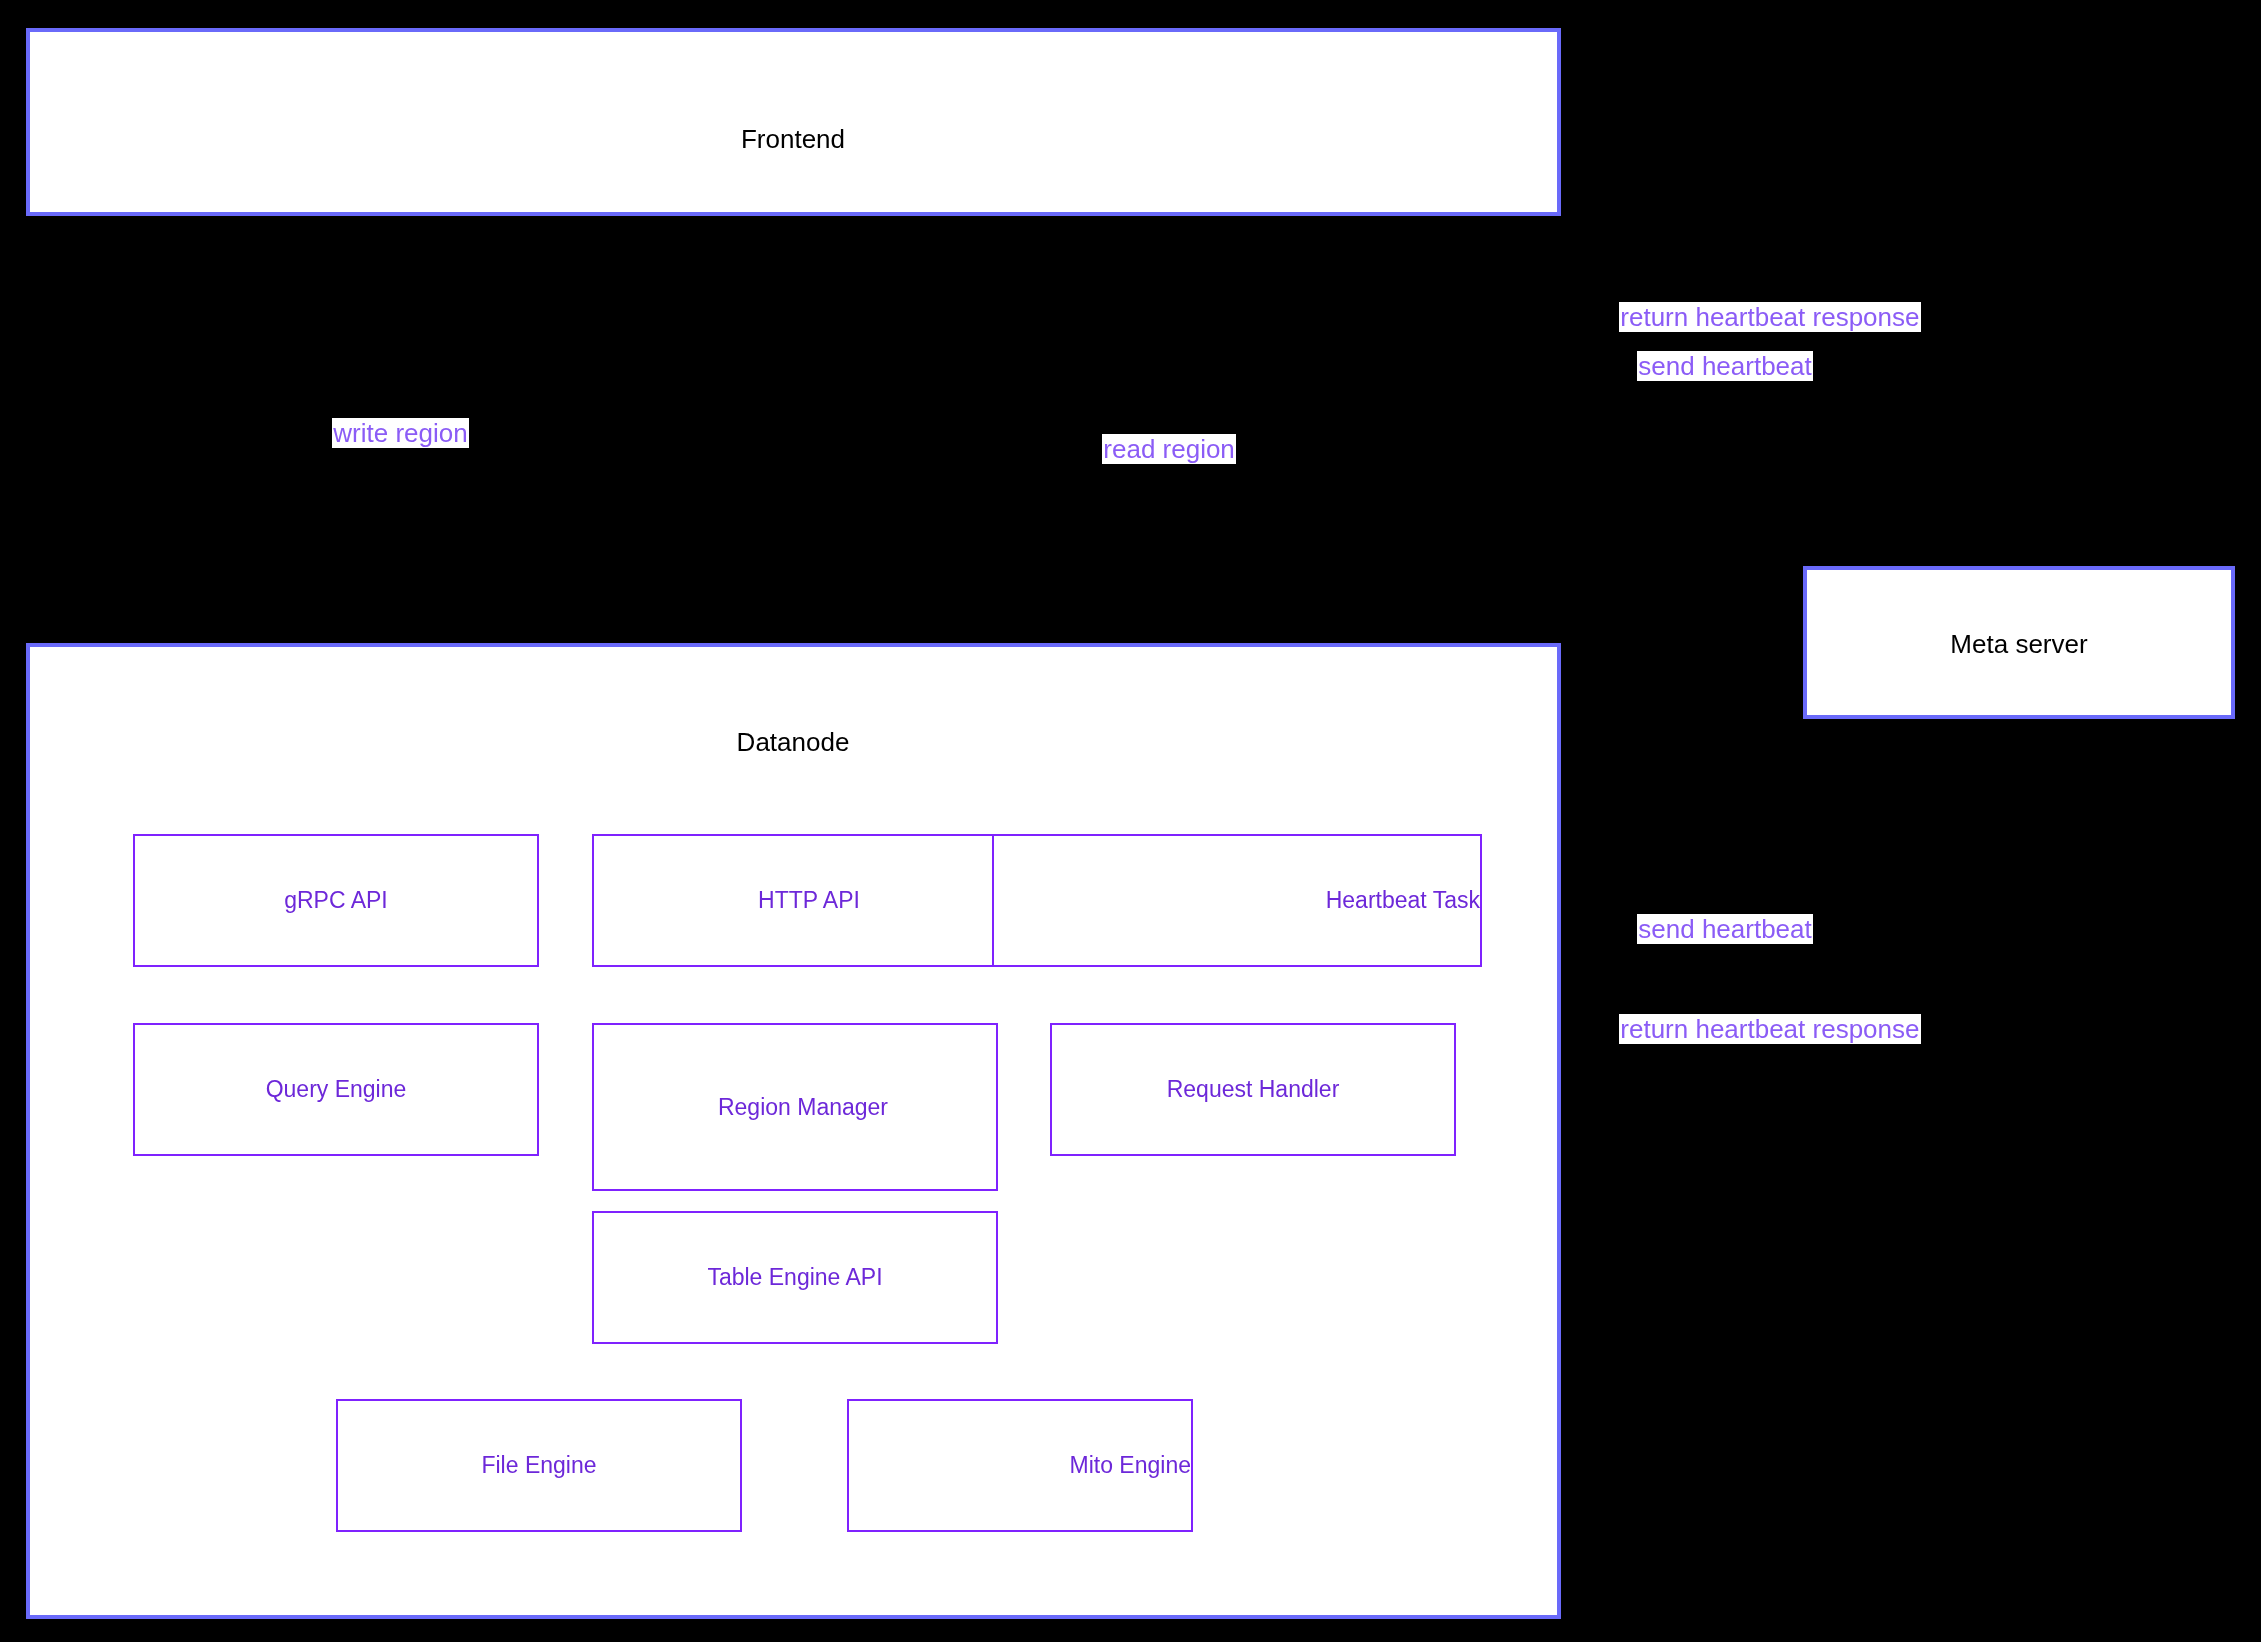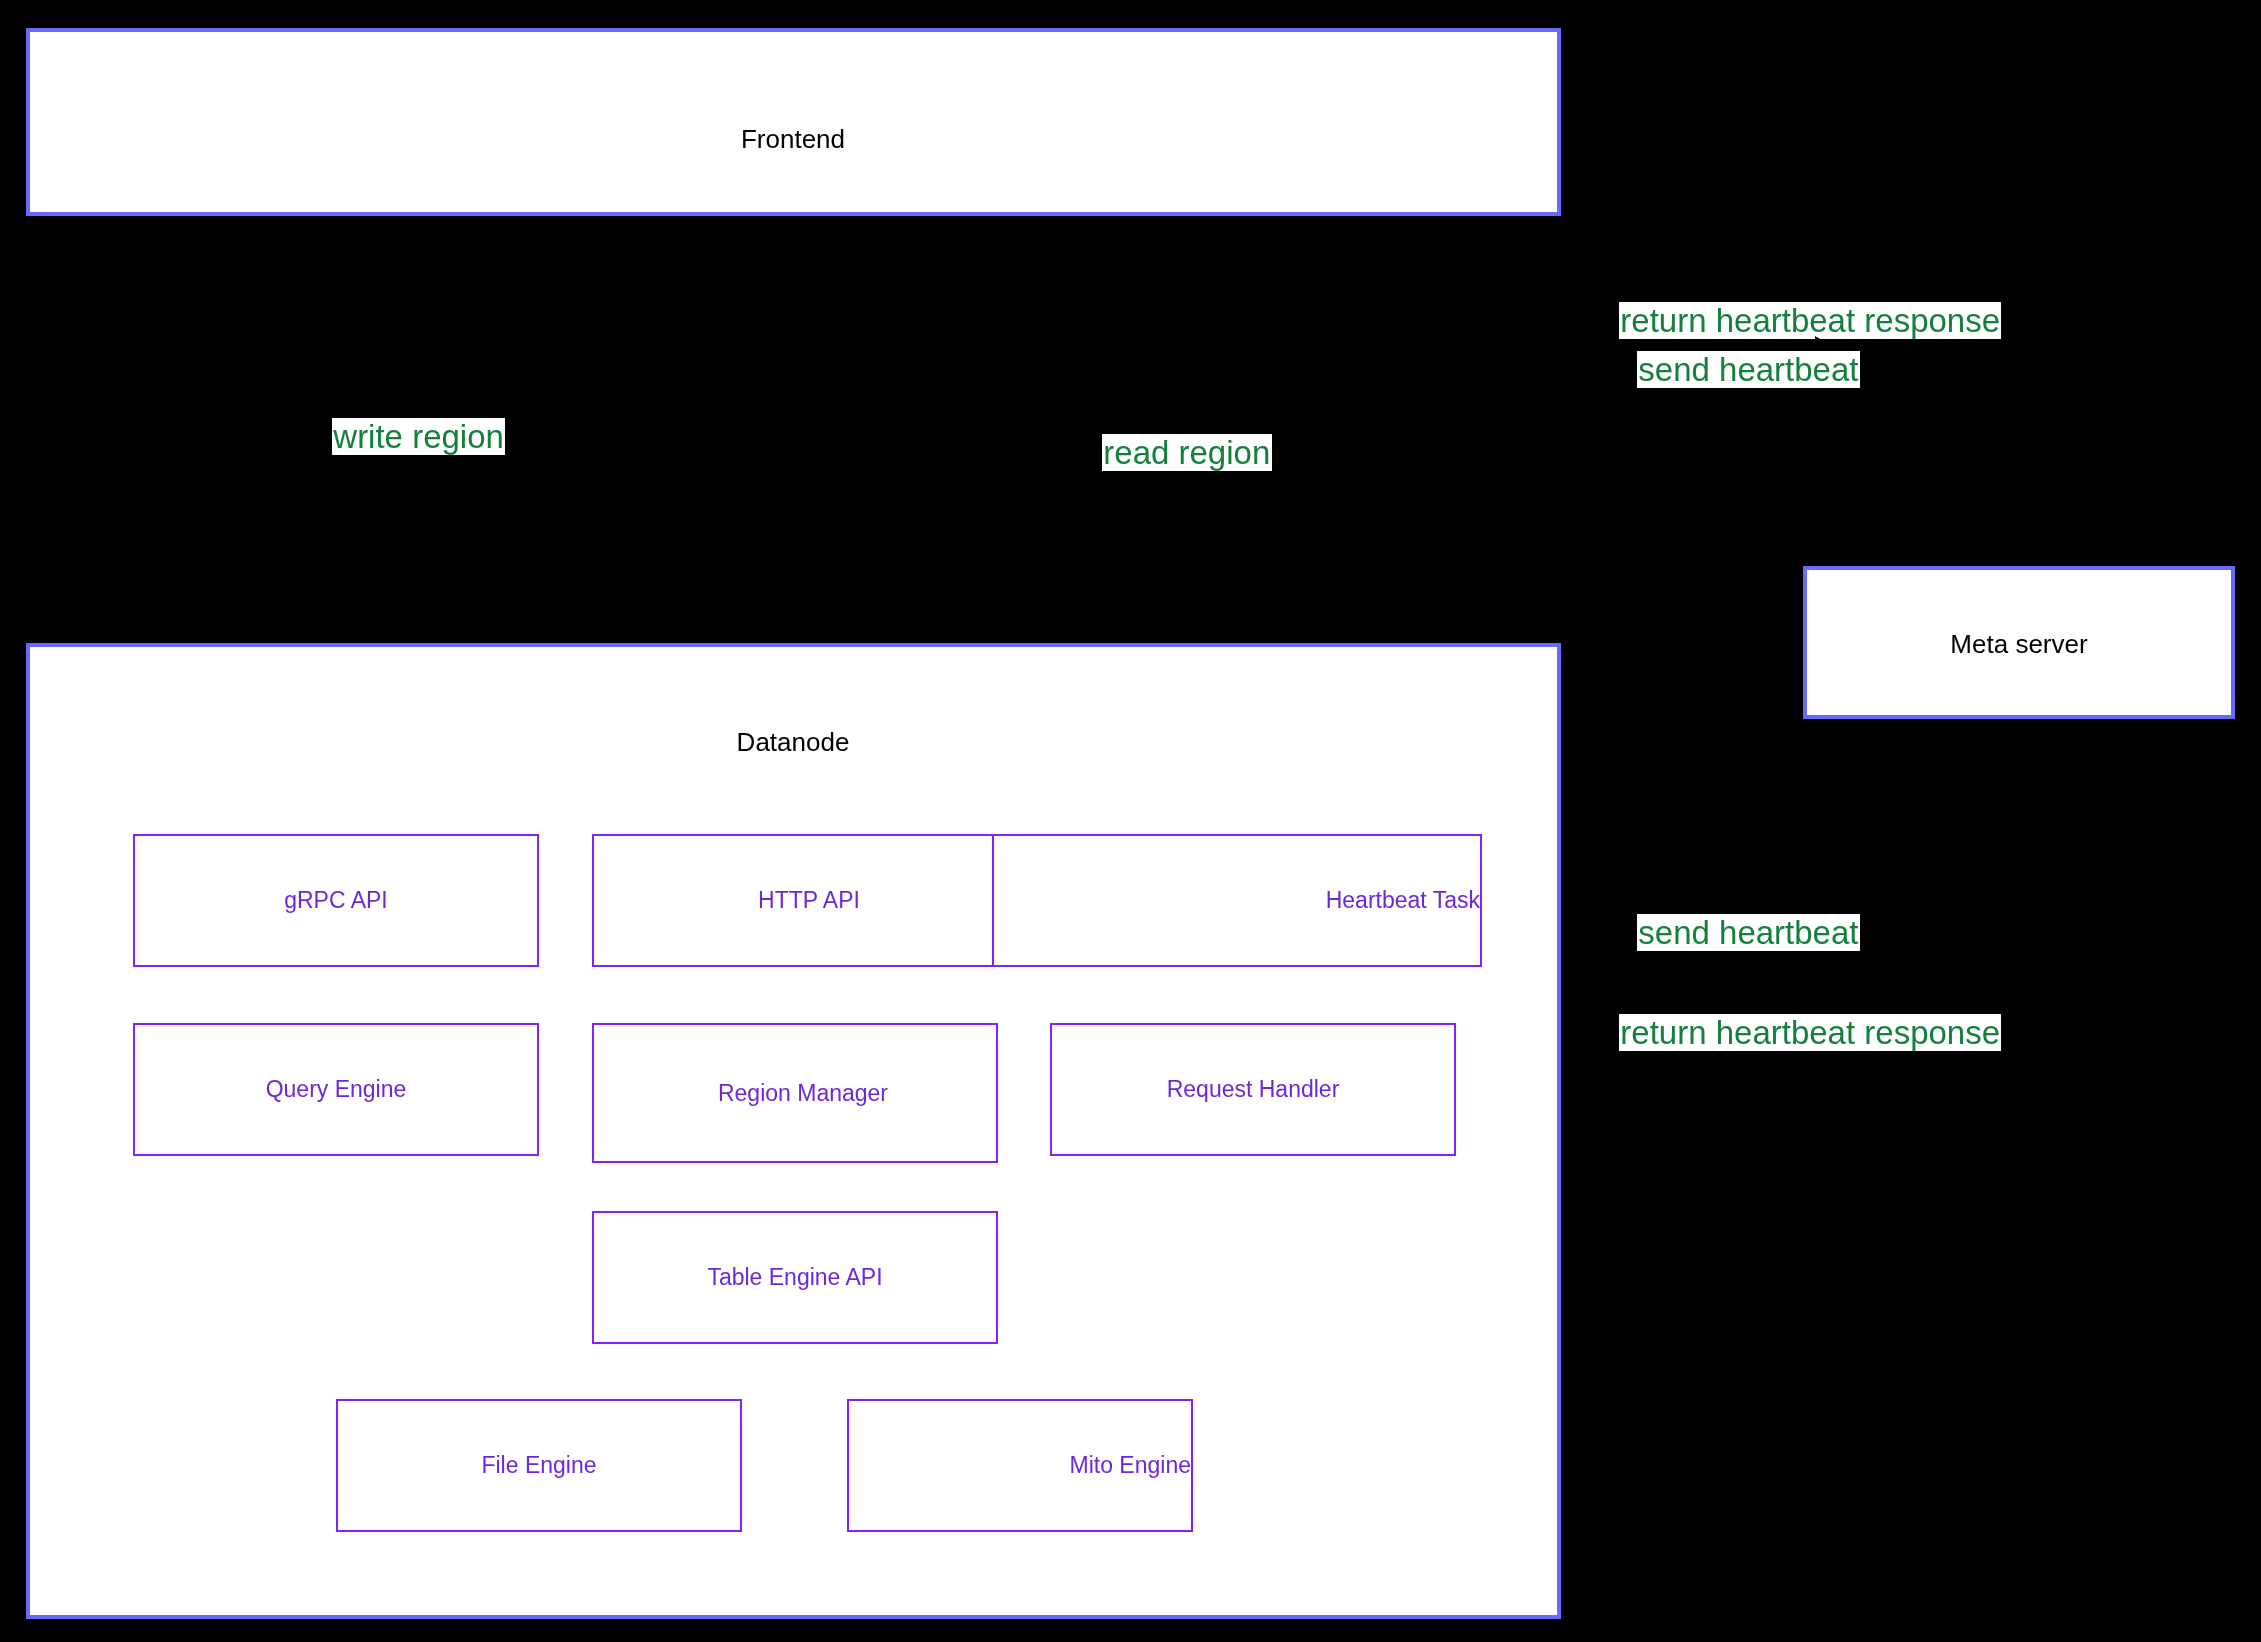--- a/index.html
+++ b/index.html
@@ -49,22 +49,22 @@
     font-size: 23px;
     line-height: 1.15;
     white-space: nowrap;
     text-align: center;
   }
 
   
   .edge-label {
     position: absolute;
     background: #ffffff;
-    color: #15803d;
-    font-size: 33px;
+    color: #8b5cf6;
+    font-size: 26px;
     line-height: 1.0;
     padding: 2px 1.3px;
     white-space: nowrap;
     box-sizing: border-box;
   }
 
   
   .conn-line {
     position: absolute;
     background: #000000;
@@ -143,21 +143,21 @@
   </div>
 
   <div class="comp-box" style="left:992px; top:834px; width:490px; height:133px;justify-content:flex-end;">
     <span class="comp-label">Heartbeat Task</span>
   </div>
 
   <div class="comp-box" style="left:133px; top:1023px; width:406px; height:133px;">
     <span class="comp-label">Query Engine</span>
   </div>
 
-  <div class="comp-box" style="left:592px; top:1023px; width:406px; height:140px;padding-left:16px;">
+  <div class="comp-box" style="left:592px; top:1023px; width:406px; height:168px;padding-left:16px;">
     <span class="comp-label">Region Manager</span>
   </div>
 
   <div class="comp-box" style="left:1050px; top:1023px; width:406px; height:133px;">
     <span class="comp-label">Request Handler</span>
   </div>
 
   <div class="comp-box" style="left:592px; top:1211px; width:406px; height:133px;">
     <span class="comp-label">Table Engine API</span>
   </div>

